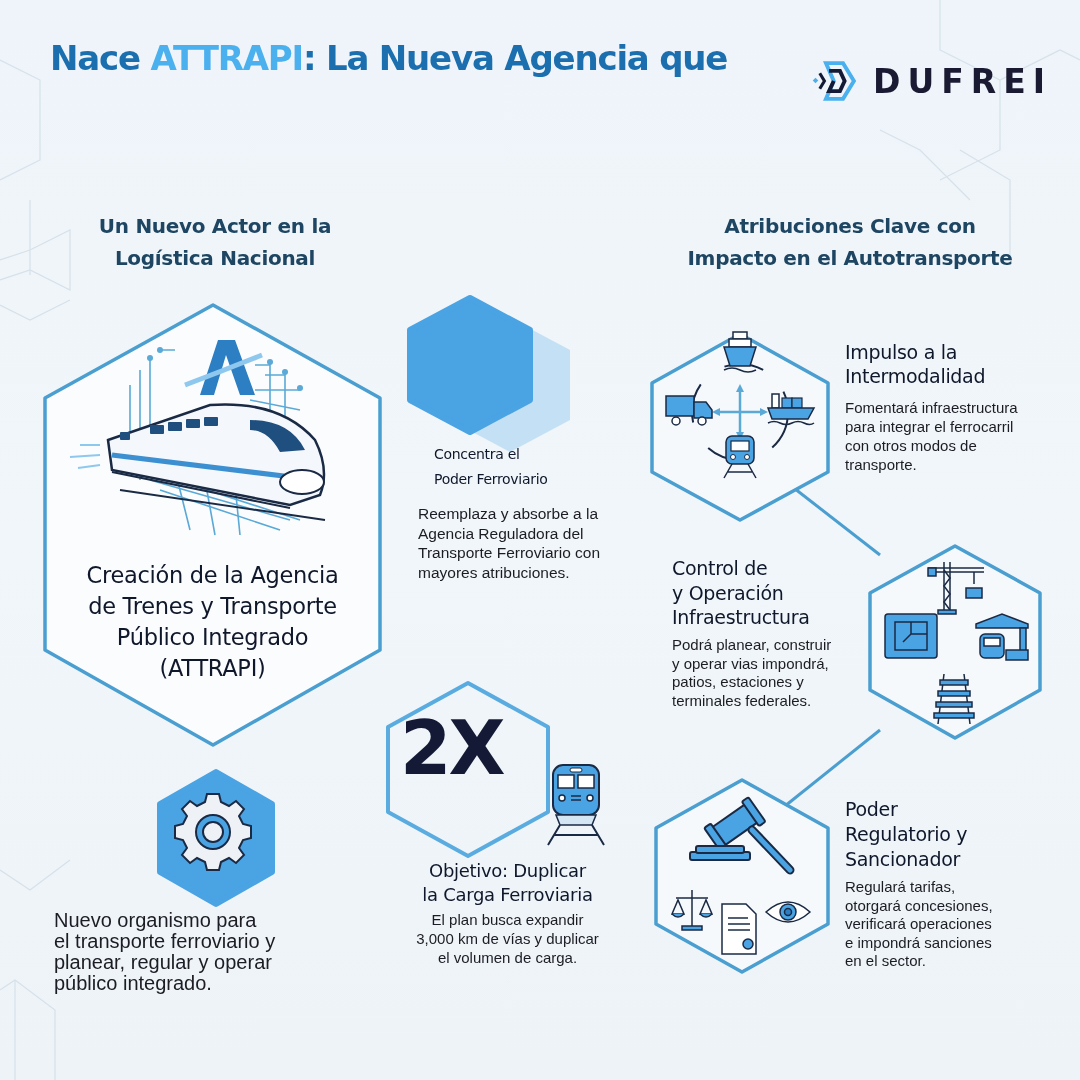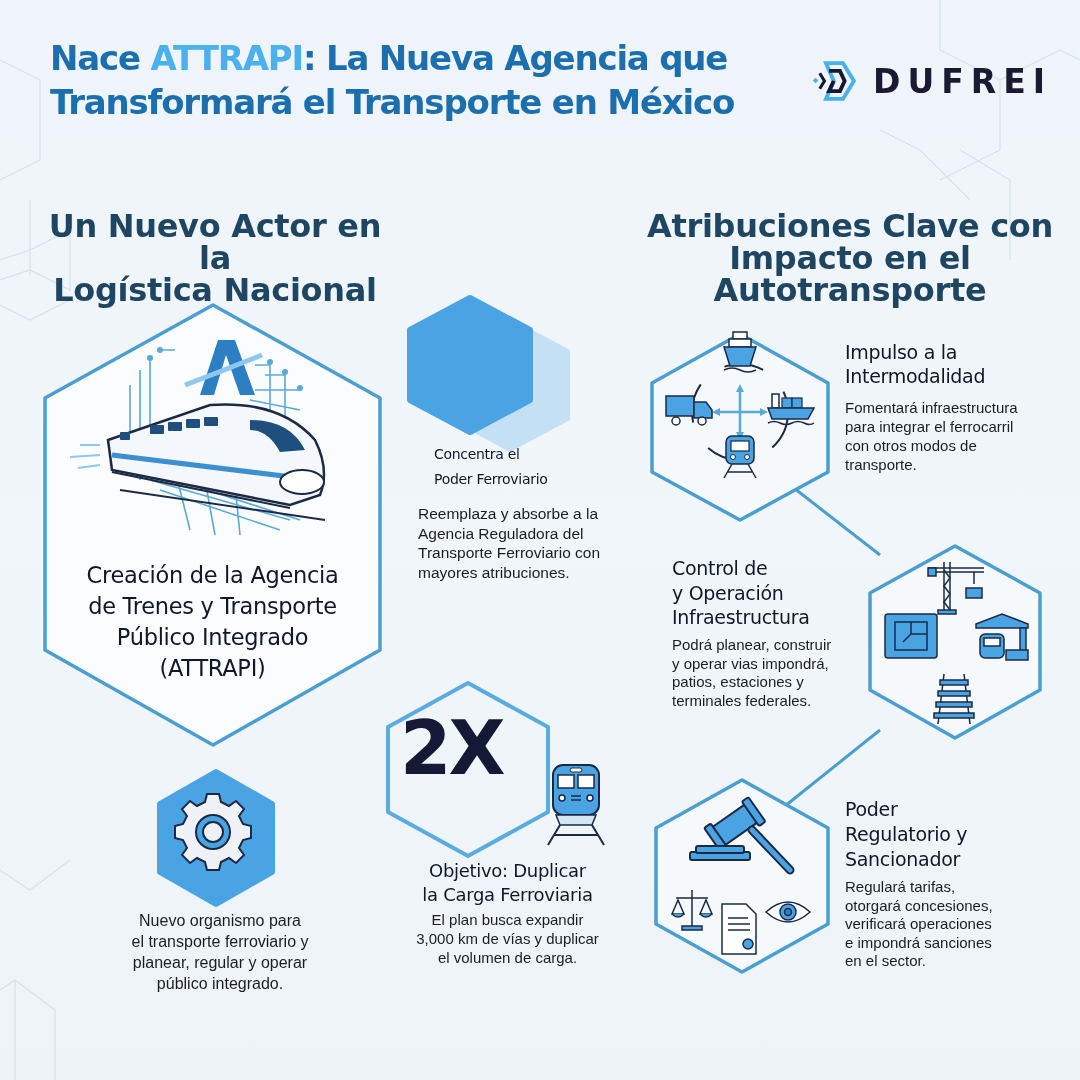--- a/index.html
+++ b/index.html
@@ -25,21 +25,21 @@
   
   .logo { left: 812px; top: 55px; width: 240px; height: 52px; display: flex; align-items: center; }
   .logo-text {
     margin-left: 16px; font-family: "DejaVu Sans", sans-serif; font-weight: bold;
     font-size: 33px; letter-spacing: 7px; color: #1a1a33;
   }
 
   
   .sec-heading {
     font-family: "DejaVu Sans", sans-serif; font-weight: bold; color: #1e4662;
-    font-size: 32px; line-height: 32px; text-align: center; letter-spacing: -0.3px;
+    font-size: 20px; line-height: 32px; text-align: center; letter-spacing: -0.3px;
   }
   .sec-left { left: 40px; top: 210px; width: 350px; }
   .sec-right { left: 640px; top: 210px; width: 420px; }
 
   .card-title {
     font-family: "DejaVu Sans", sans-serif; font-weight: normal; color: #0f172a;
     letter-spacing: -0.3px;
   }
   .card-text { font-family: "Liberation Sans", sans-serif; color: #1c1d24; }
 
@@ -49,21 +49,21 @@
     font-size: 22.5px; line-height: 31px;
   }
 
   .concentra-title { left: 434px; top: 442px; width: 230px; font-size: 14px; line-height: 25px; }
   .concentra-text { left: 418px; top: 504px; width: 230px; font-size: 15.5px; line-height: 19.5px; }
 
   .twox { left: 400px; top: 705px; font-family: "DejaVu Sans", sans-serif; font-weight: bold; font-size: 74px; color: #141a36; letter-spacing: -3px; }
   .obj-title { left: 365px; top: 859px; width: 285px; text-align: center; font-size: 18px; line-height: 24px; }
   .obj-text { left: 365px; top: 910px; width: 285px; text-align: center; font-size: 15px; line-height: 19px; }
 
-  .gear-text { left: 70px; top: 910px; width: 300px; text-align: center; font-size: 16px; line-height: 21px; }
+  .gear-text { left: 54px; top: 910px; width: 300px; text-align: left; font-size: 20px; line-height: 21px; }
 
   .imp-title { left: 845px; top: 340px; width: 230px; font-size: 19px; line-height: 24px; }
   .imp-text { left: 845px; top: 398px; width: 230px; font-size: 15px; line-height: 19px; }
 
   .ctl-title { left: 672px; top: 556px; width: 200px; font-size: 19px; line-height: 24.5px; }
   .ctl-text { left: 672px; top: 636px; width: 200px; font-size: 15px; line-height: 18.5px; }
 
   .reg-title { left: 845px; top: 797px; width: 230px; font-size: 19px; line-height: 25px; }
   .reg-text { left: 845px; top: 878px; width: 230px; font-size: 15px; line-height: 18.5px; }
 </style>
@@ -81,21 +81,20 @@
     <polyline points="15,980 15,1080"></polyline>
     <polyline points="940,0 940,50 1000,80 1060,50 1080,60"></polyline>
     <polyline points="1000,80 1000,150 940,180"></polyline>
     <polyline points="960,150 1010,180 1010,260"></polyline>
     <polyline points="880,130 920,150 970,200"></polyline>
   </g>
 </svg>
 
 <div class="abs title">
   <div><span>Nace </span><span class="hl">ATTRAPI</span><span>: La Nueva Agencia que</span></div>
-  <div>Transformará el Transporte en México</div>
 </div>
 
 <div class="abs logo">
   <svg width="58" height="54" viewBox="0 0 58 54">
     <polygon points="18,4 40,4 54,27 40,50 18,50 28,27" fill="none" stroke="#4ab0ee" stroke-width="5"></polygon>
     <polyline points="22,14 36,14 42,27 36,40 22,40 28,27" fill="none" stroke="#141a36" stroke-width="5"></polyline>
     <polyline points="10,17 16,27 10,37" fill="none" stroke="#141a36" stroke-width="4"></polyline>
     <rect x="2" y="24" width="5" height="5" fill="#4ab0ee" transform="rotate(45 4.5 26.5)"></rect>
   </svg>
   <span class="logo-text">DUFREI</span>

